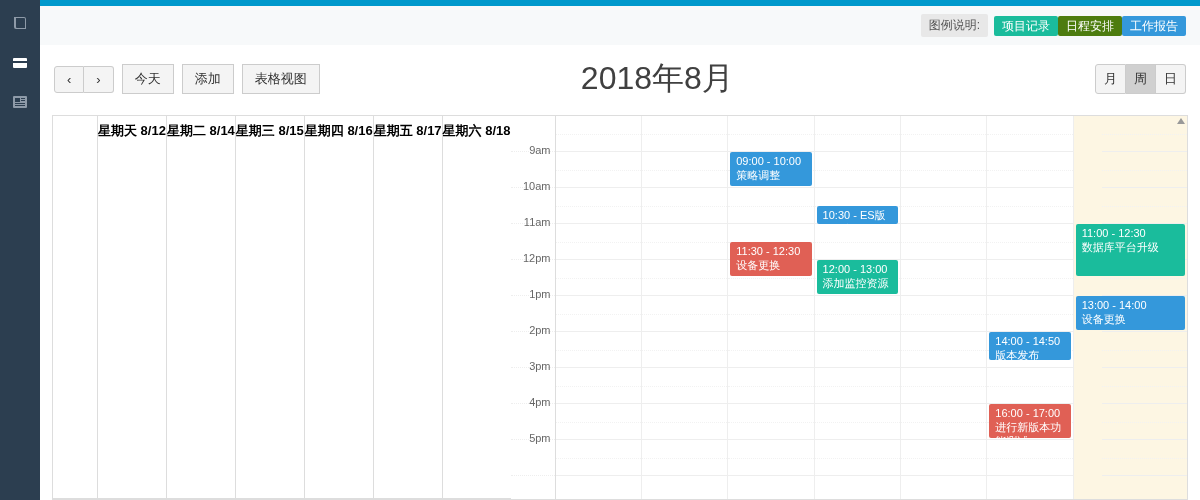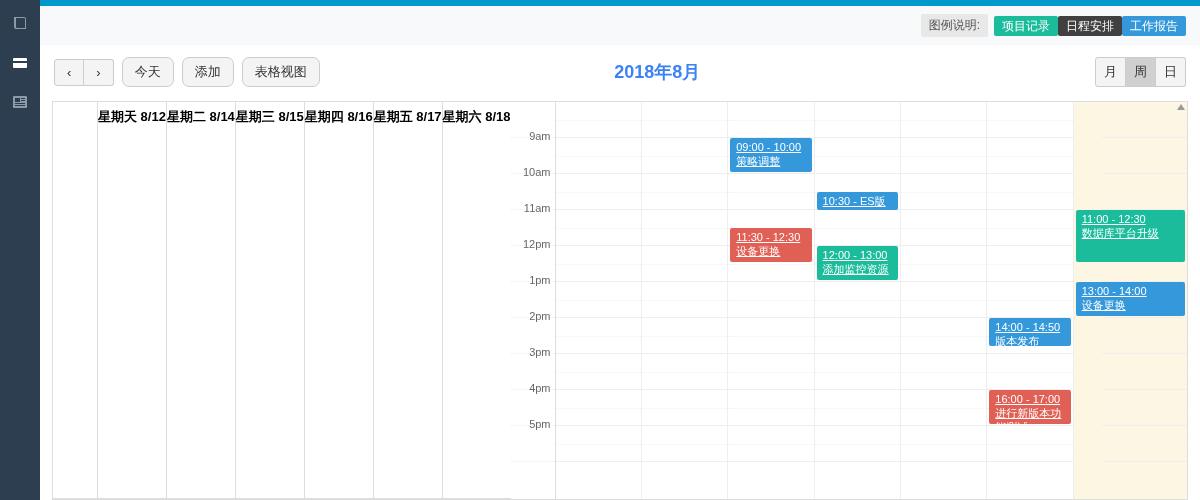--- a/index.html
+++ b/index.html
@@ -10,32 +10,32 @@
     .sidebar { width: 40px; background: #2c3e50; display: flex; flex-direction: column; align-items: center; padding-top: 15px; gap: 25px; }
     .sidebar-icon { color: #8e9aa8; cursor: pointer; display:flex; align-items:center; justify-content:center; }
     
     .main { flex: 1; display: flex; flex-direction: column; }
     .topbar { height: 6px; background: #0099cc; }
     
     .legend-row { display: flex; justify-content: flex-end; align-items: center; padding: 8px 14px; gap: 6px; background: #f7f9fa; }
     .legend-label { background: #e8e8e8; padding: 3px 8px; font-size: 12px; color: #555; border-radius: 2px; }
     .badge { color: #fff; padding: 3px 8px; font-size: 12px; border-radius: 2px; cursor: pointer; }
     .badge.green { background: #1abc9c; }
-    .badge.red { background: #404040; font-family: Liberation Serif, serif; }
+    .badge.red { background: #4d7c0f; font-family: Liberation Serif, serif; }
     .badge.blue { background: #3498db; }
     
     .toolbar { display: flex; align-items: center; padding: 12px 14px 14px; gap: 8px; }
     .btn-group { display: inline-flex; }
     .btn { background: #f4f4f4; border: 1px solid #ccc; padding: 5px 12px; font-size: 13px; cursor: pointer; color: #333; }
     .btn-group .btn:first-child { border-radius: 3px 0 0 3px; }
     .btn-group .btn:last-child { border-radius: 0 3px 3px 0; border-left: none; }
-    .btn.single { border-radius: 7px; }
+    .btn.single { border-radius: 0; }
     .btn.active { background: #d0d0d0; }
     
-    .title { flex: 1; text-align: center; font-size: 18px; font-weight: 700; color: #3b82f6; margin-left: -100px;}
+    .title { flex: 1; text-align: center; font-size: 32px; font-weight: 400; color: #404040; margin-left: -100px;}
     
     .view-switch { display: inline-flex; }
     .view-switch .btn { padding: 5px 8px; }
     .view-switch .btn + .btn { border-left: none; }
     .view-switch .btn:first-child { border-radius: 3px 0 0 3px; }
     .view-switch .btn:last-child { border-radius: 0 3px 3px 0; }
     
     .calendar { flex: 1; overflow: hidden; position: relative; margin: 0 12px; border: 1px solid #ddd; display:flex; }
     
     .header-row { display: flex; border-bottom: 1px solid #ddd; background: #fff; }
@@ -54,21 +54,21 @@
     .time-slot { height: 36px; border-bottom:1px dotted #eee; position:relative; }
     .time-label { position:absolute; top:-8px; right:4px; font-size:11px; color:#666; }
     
     .grid { flex:1; display:flex; position:relative; }
     .day-col { flex:1; border-right:1px solid #eee; position:relative; }
     .day-col:last-child { border-right:none;padding-left:28px; }
     .day-col.highlight { background: #fdf6e3; }
     .hour-line { height:36px; border-bottom:1px solid #eee; position:relative; }
     .hour-line::after { content:''; position:absolute; left:0; right:0; top:50%; border-bottom:1px dotted #f2f2f2; }
     
-    .event { position:absolute; left:2px; right:2px; border-radius:2px; padding:3px 6px; font-size:11px; color:#fff; overflow:hidden; cursor:pointer; line-height:1.25;text-decoration:underline; }
+    .event { position:absolute; left:2px; right:2px; border-radius:2px; padding:3px 6px; font-size:11px; color:#fff; overflow:hidden; cursor:pointer; line-height:1.25; }
     .event.blue { background:#3498db; }
     .event.red { background:#e06055; }
     .event.green { background:#1abc9c; }
     .event-time { font-weight:500; display:block; }
     .event-title { display:block; }
 
     .scroll-indicator { position:absolute; right:2px; top:2px; width:0; height:0; border-left:4px solid transparent; border-right:4px solid transparent; border-bottom:6px solid #999; }
   </style>
 </head>
 <body>

